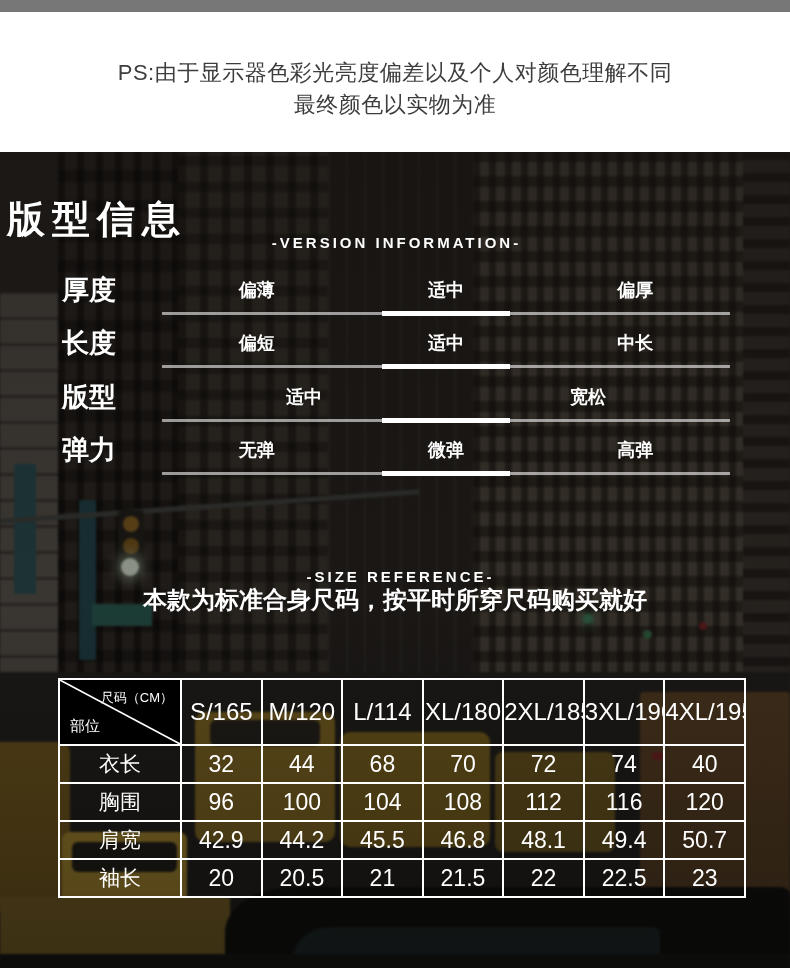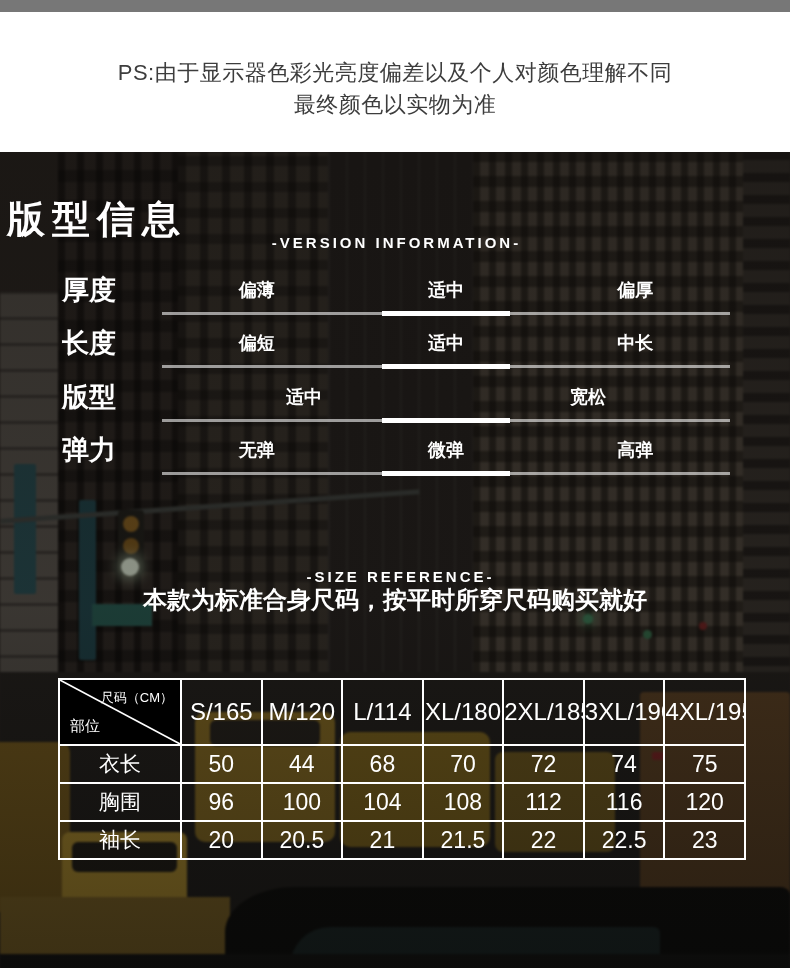--- a/index.html
+++ b/index.html
@@ -177,39 +177,49 @@
           <th>S/165</th>
           <th>M/120</th>
           <th>L/114</th>
           <th>XL/180</th>
           <th>2XL/185</th>
           <th>3XL/190</th>
           <th>4XL/195</th>
         </tr>
         <tr>
           <td class="rowlabel">衣长</td>
-          <td>50</td>
+          <td>32</td>
           <td>44</td>
           <td>68</td>
           <td>70</td>
           <td>72</td>
           <td>74</td>
-          <td>75</td>
+          <td>40</td>
         </tr>
         <tr>
           <td class="rowlabel">胸围</td>
           <td>96</td>
           <td>100</td>
           <td>104</td>
           <td>108</td>
           <td>112</td>
           <td>116</td>
           <td>120</td>
         </tr>
         <tr>
+          <td class="rowlabel">肩宽</td>
+          <td>42.9</td>
+          <td>44.2</td>
+          <td>45.5</td>
+          <td>46.8</td>
+          <td>48.1</td>
+          <td>49.4</td>
+          <td>50.7</td>
+        </tr>
+        <tr>
           <td class="rowlabel">袖长</td>
           <td>20</td>
           <td>20.5</td>
           <td>21</td>
           <td>21.5</td>
           <td>22</td>
           <td>22.5</td>
           <td>23</td>
         </tr>
       </tbody>

